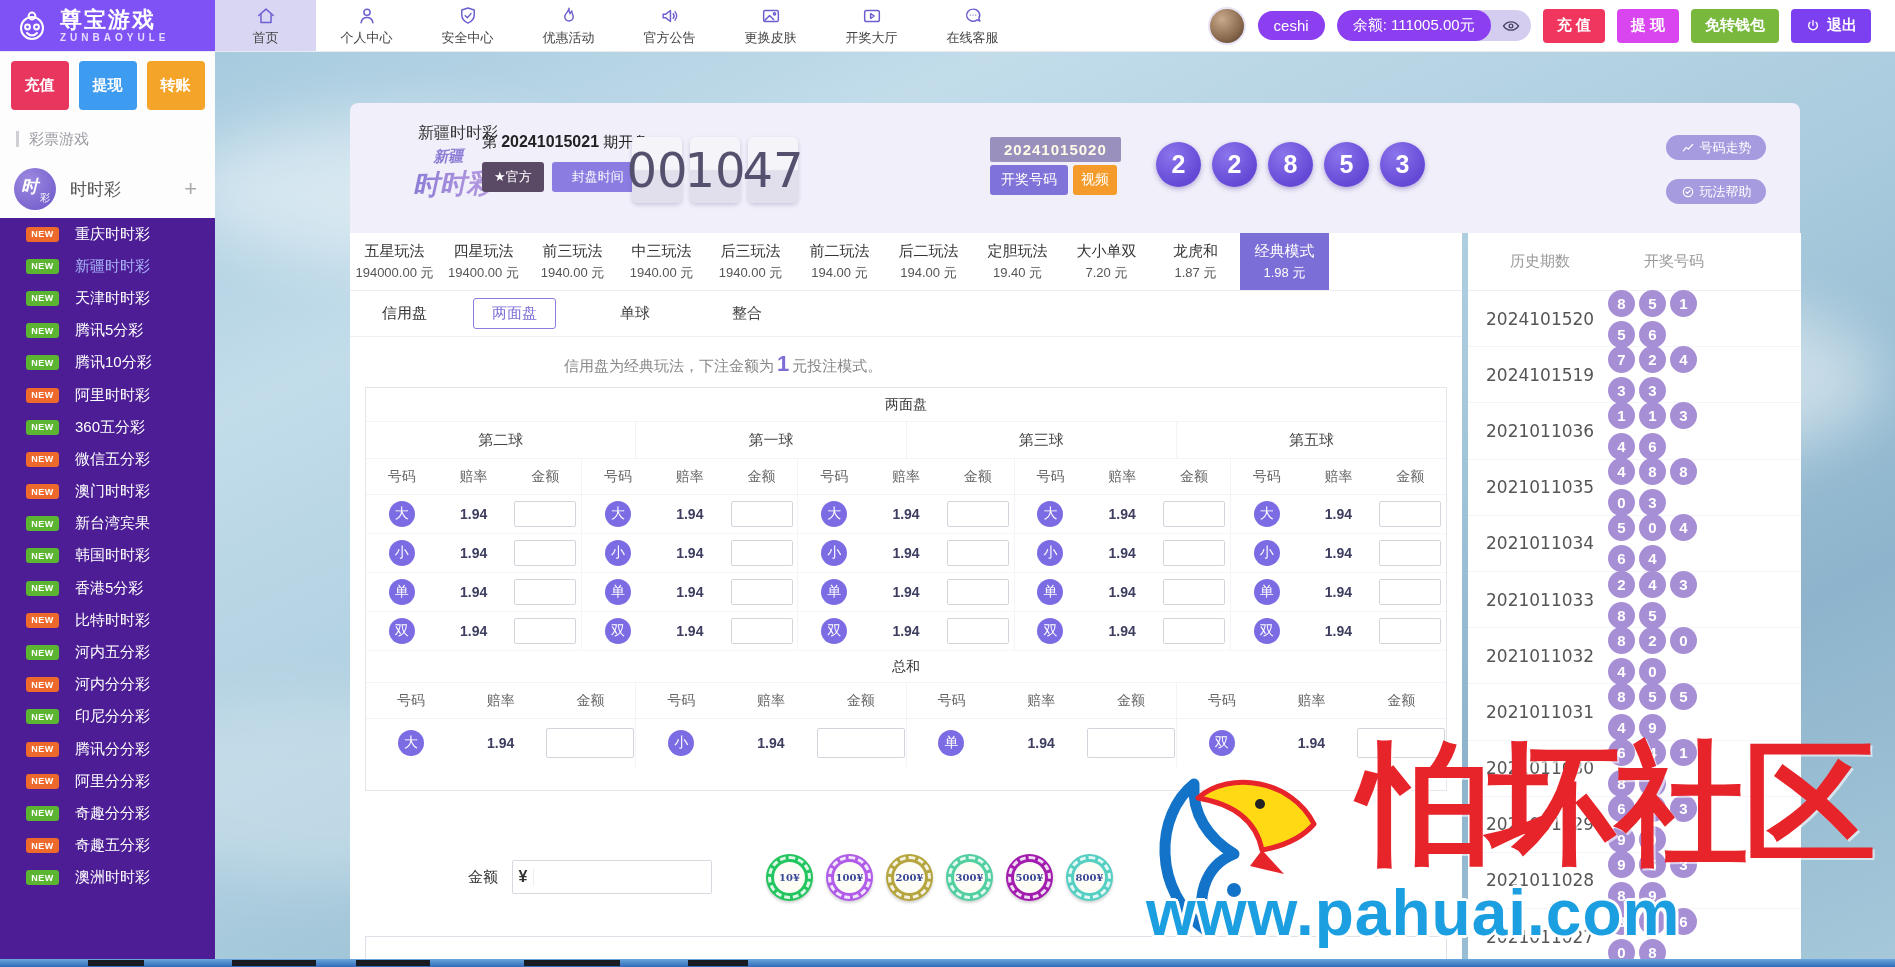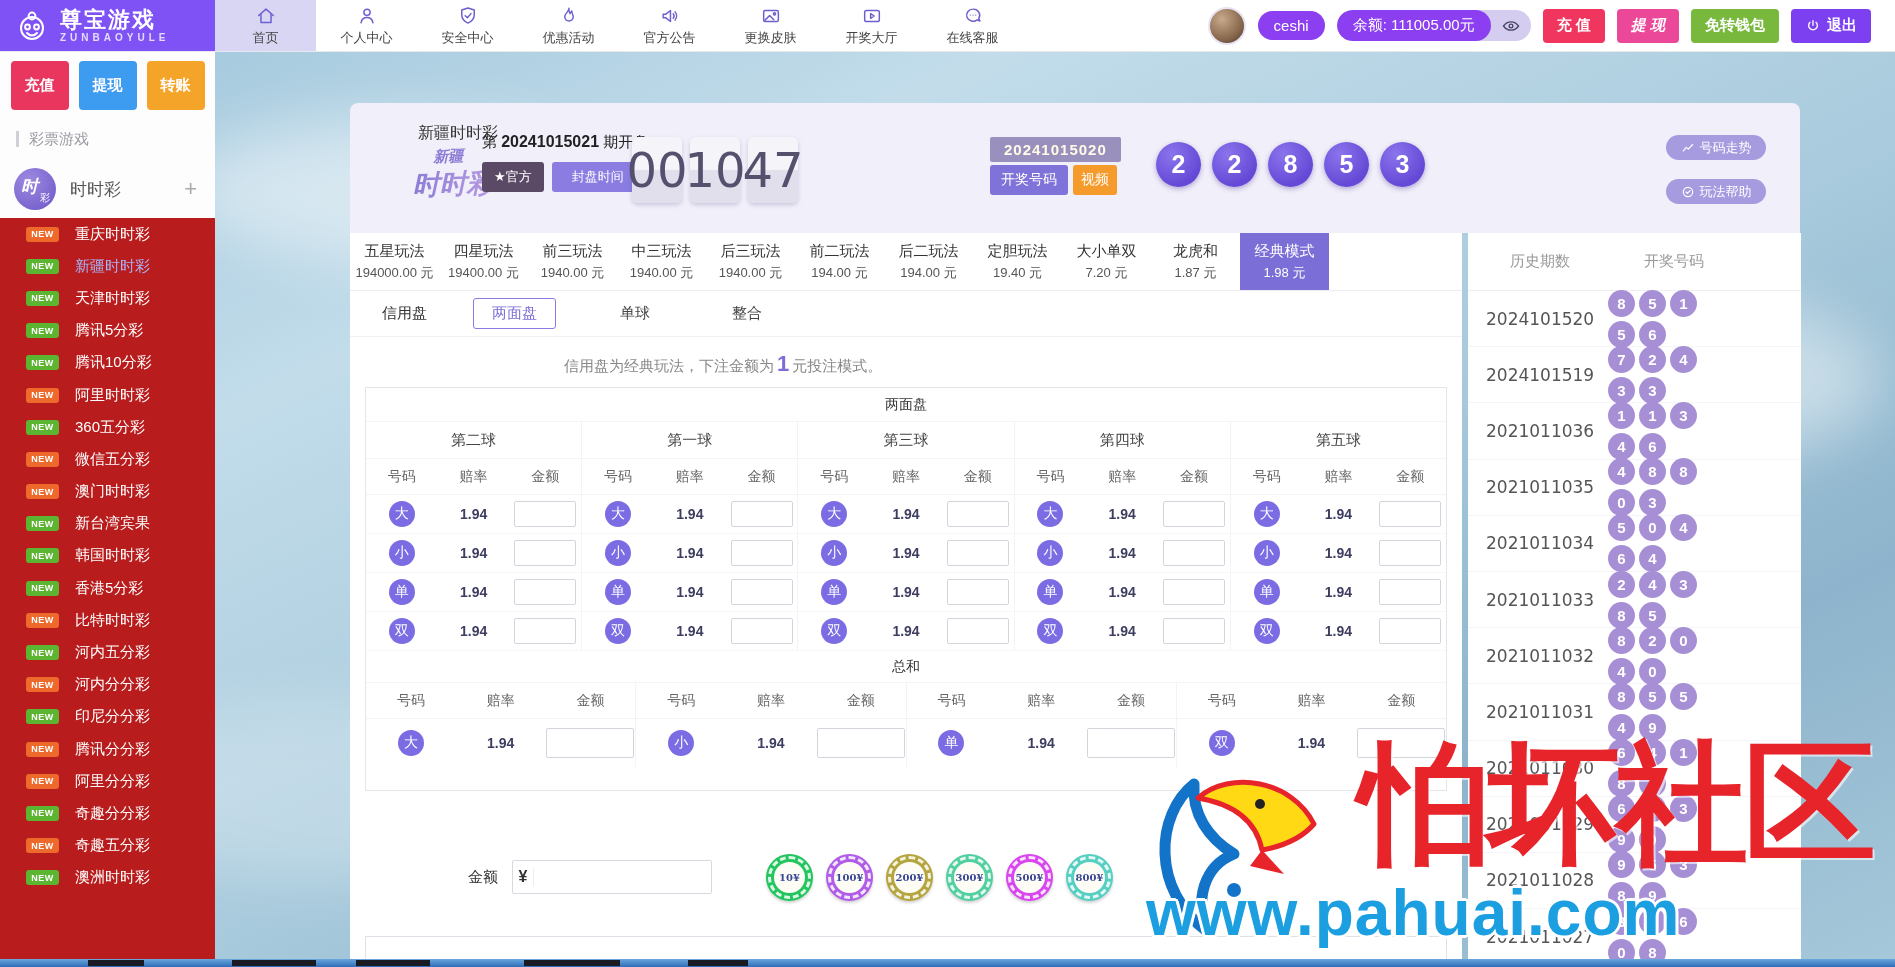--- a/index.html
+++ b/index.html
@@ -45,21 +45,21 @@
   .sa-btn { border:none; color:#fff; font-size:15px; font-weight:bold; width:58px; height:49px; border-radius:4px; cursor:pointer; font-family:inherit; }
   .side-section { height:42px; background:#fdfdfe; display:flex; align-items:center; }
   .side-section .bar { width:3px; height:16px; background:#cfcfd6; margin-left:16px; margin-right:10px; }
   .side-section span { color:#9a9aa2; font-size:15px; }
   .side-category { height:58px; background:#fdfdfe; display:flex; align-items:center; padding:0 18px 0 14px; }
   .cat-icon { width:42px; height:42px; border-radius:50%; background:radial-gradient(circle at 35% 30%,#9d8ae0,#6c55c8); color:#fff; position:relative; flex:0 0 42px; }
   .cat-icon .b1 { position:absolute; left:7px; top:7px; font-size:17px; font-weight:bold; font-style:italic; }
   .cat-icon .b2 { position:absolute; right:6px; bottom:5px; font-size:10px; }
   .cat-label { margin-left:14px; color:#555; font-size:17px; }
   .cat-plus { margin-left:auto; color:#aaa; font-size:22px; cursor:pointer; }
-  .game-list { flex:1; background:#b91c1c; overflow:hidden; }
+  .game-list { flex:1; background:#4c1d95; overflow:hidden; }
   .game-item { height:32.2px; display:flex; align-items:center; padding-left:26px; cursor:pointer; }
   .gbadge { min-width:33px; height:15px; border-radius:3px; color:#fff; font-size:9px; font-weight:bold; display:flex; align-items:center; justify-content:center; letter-spacing:.5px; }
   .game-name { margin-left:16px; color:#fff; font-size:15px; }
   .game-item.active .game-name { color:#a9b3f8; }
 
   
   .game-header { position:absolute; left:350px; top:103px; width:1450px; height:130px; background:#f1eff9; border-radius:8px 8px 0 0; z-index:10; }
   .gh-title { position:absolute; left:68px; top:20px; font-size:16px; color:#333; }
   .gh-logo { position:absolute; left:62px; top:44px; color:#8d7cd6; font-style:italic; font-weight:bold; transform:rotate(-2deg); }
   .gh-logo .l1 { font-size:15px; margin-left:22px; }
@@ -251,21 +251,21 @@
         <div class="pill">余额: 111005.00元</div>
         <div class="eye-seg">
           <svg viewBox="0 0 24 24">
               <path d="M3 12s3.5-5 9-5 9 5 9 5-3.5 5-9 5-9-5-9-5z"></path>
               <circle cx="12" cy="12" r="2.2"></circle>
             </svg>
         </div>
       </div>
       <div id="topActions" style="display:flex;gap:12px;">
           <button class="tb-btn" style="background: rgb(240, 53, 94);">充 值</button>
-          <button class="tb-btn" style="background: #ec4899; font-style: italic;">提 现</button>
+          <button class="tb-btn" style="background: #d946ef;">提 现</button>
           <button class="tb-btn" style="background: rgb(119, 184, 61);">免转钱包</button>
           <button class="tb-btn" style="background: rgb(124, 64, 240);"><svg viewBox="0 0 24 24">
               <path d="M12 4v7"></path>
               <path d="M7.5 6.5a6.5 6.5 0 1 0 9 0"></path>
             </svg>退出</button>
         </div>
     </div>
   </header>
 
   <aside class="sidebar">
@@ -472,21 +472,20 @@
     <div class="notice">
       <span>信用盘为经典玩法，下注金额为</span><span class="amt">1</span><span>元投注模式。</span>
     </div>
 
     <div class="bet-board">
       <div class="bb-title">两面盘</div>
       <div class="bb-heads" id="groupHeads">
           <div class="bb-head">第二球</div>
           <div class="bb-head">第一球</div>
           <div class="bb-head">第三球</div>
-          <div class="bb-head">第四球</div>
           <div class="bb-head">第五球</div>
         </div>
       <div class="bb-sub" id="subHeads">
           <div class="grp">
             <div class="cell">号码</div>
             <div class="cell">赔率</div>
             <div class="cell">金额</div>
           </div>
           <div class="grp">
             <div class="cell">号码</div>
@@ -826,21 +825,21 @@
             <div class="face">100¥</div>
           </div>
           <div class="chip" style="background: rgb(181, 165, 62);">
             <div class="ring"></div>
             <div class="face">200¥</div>
           </div>
           <div class="chip" style="background: rgb(82, 207, 160);">
             <div class="ring"></div>
             <div class="face">300¥</div>
           </div>
-          <div class="chip" style="background: #d946ef;">
+          <div class="chip" style="background: #a21caf;">
             <div class="ring"></div>
             <div class="face">500¥</div>
           </div>
           <div class="chip" style="background: rgb(85, 207, 194);">
             <div class="ring"></div>
             <div class="face">800¥</div>
           </div>
         </div>
     </div>
 

